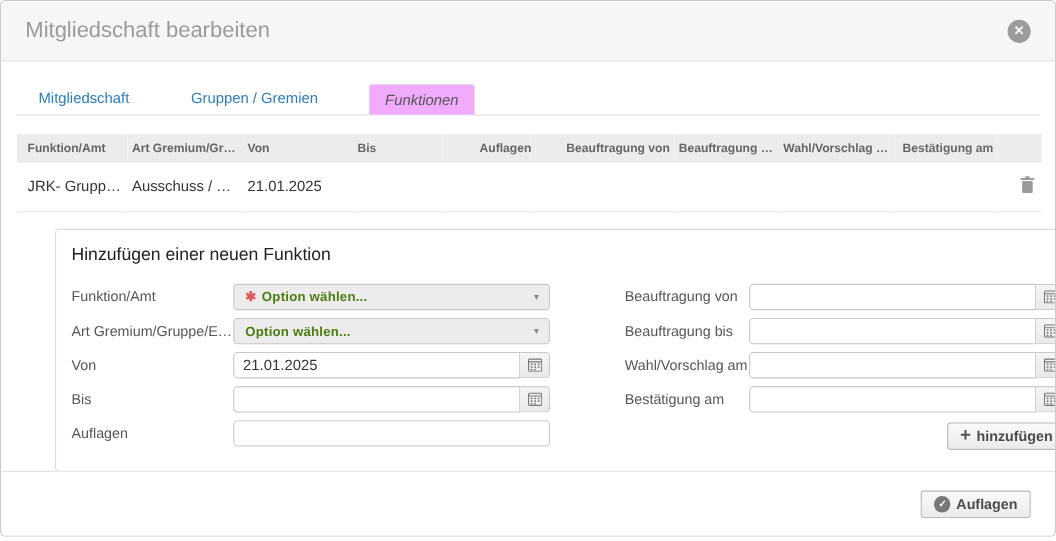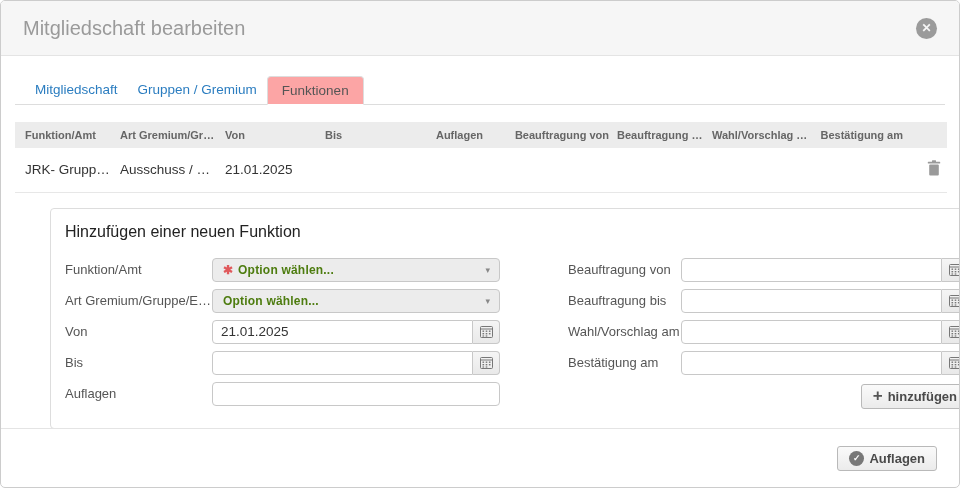--- a/index.html
+++ b/index.html
@@ -23,29 +23,29 @@
   .close-btn {
     width: 21px; height: 21px; border-radius: 50%;
     background: #9b9b9b; color: #f6f6f6;
     display: flex; align-items: center; justify-content: center;
     font-size: 12px; font-weight: 700; cursor: pointer; line-height: 1;
   }
 
   
   .dialog-body { flex: 1 1 auto; padding: 0 14px; overflow: hidden; }
 
-  .tabs { display: flex; margin-top: 20px; border-bottom: 1px solid #ddd; padding-left: 10px; }
+  .tabs { display: flex; margin-top: 20px; border-bottom: 1px solid #ddd; padding-left: 10px; gap: 36px; }
   .tab {
     padding: 6px 10px; font-size: 13.5px; color: #2b7dc0;
     cursor: pointer; text-decoration: none; white-space: nowrap;
   }
   .tab.active {
-    color: #555; background: #fca5a5; cursor: default;
+    color: #555; background: #f0abfc; cursor: default;
     border: 1px solid #ddd; border-bottom: 1px solid #fff;
-    border-radius: 4px 4px 0 0; margin-bottom: -1px; padding: 6px 14px;
+    border-radius: 4px 4px 0 0; margin-bottom: -1px; padding: 6px 14px; font-style: italic;
   }
 
   
   table.fn-table { width: 932px; border-collapse: collapse; table-layout: fixed; margin-top: 17px; }
   .fn-table thead tr { background: #ececec; height: 26px; }
   .fn-table th {
     font-size: 11px; font-weight: 700; color: #666;
     padding: 0 4px; white-space: nowrap; overflow: hidden; text-overflow: ellipsis;
   }
   .fn-table td { font-size: 13.5px; color: #333; padding: 0 4px; height: 44px;
@@ -125,21 +125,21 @@
     <div class="dialog-title">Mitgliedschaft bearbeiten</div>
     <div class="close-btn">
       <span>✕</span>
     </div>
   </div>
 
   <div class="dialog-body">
 
     <div class="tabs">
       <a class="tab">Mitgliedschaft</a>
-      <a class="tab">Gruppen / Gremium</a>
+      <a class="tab">Gruppen / Gremien</a>
       <a class="tab active">Funktionen</a>
     </div>
 
     <table class="fn-table">
       <colgroup>
         <col style="width:101px">
           <col style="width:105px">
           <col style="width:100px">
           <col style="width:86px">
         <col style="width:80px">

